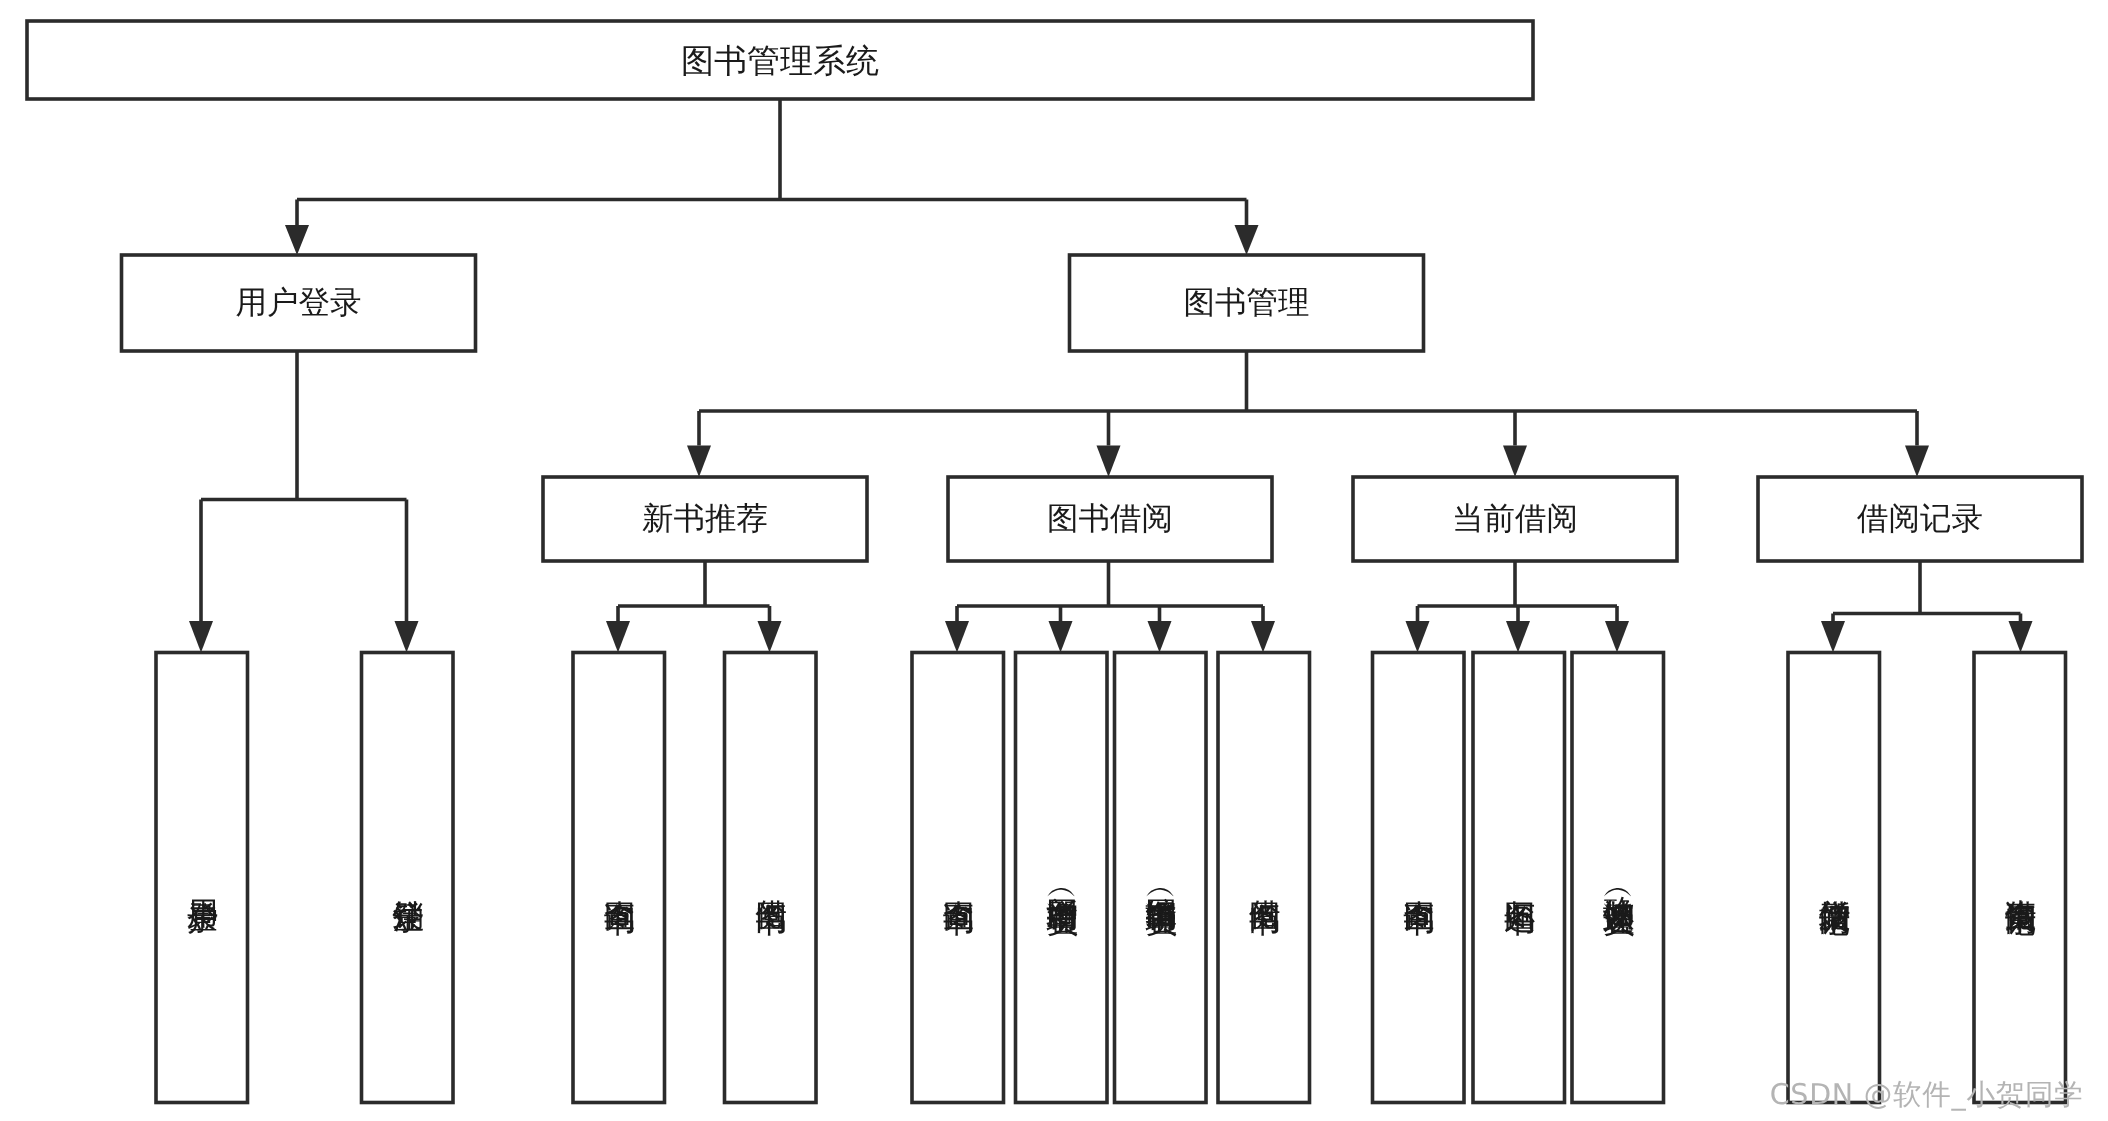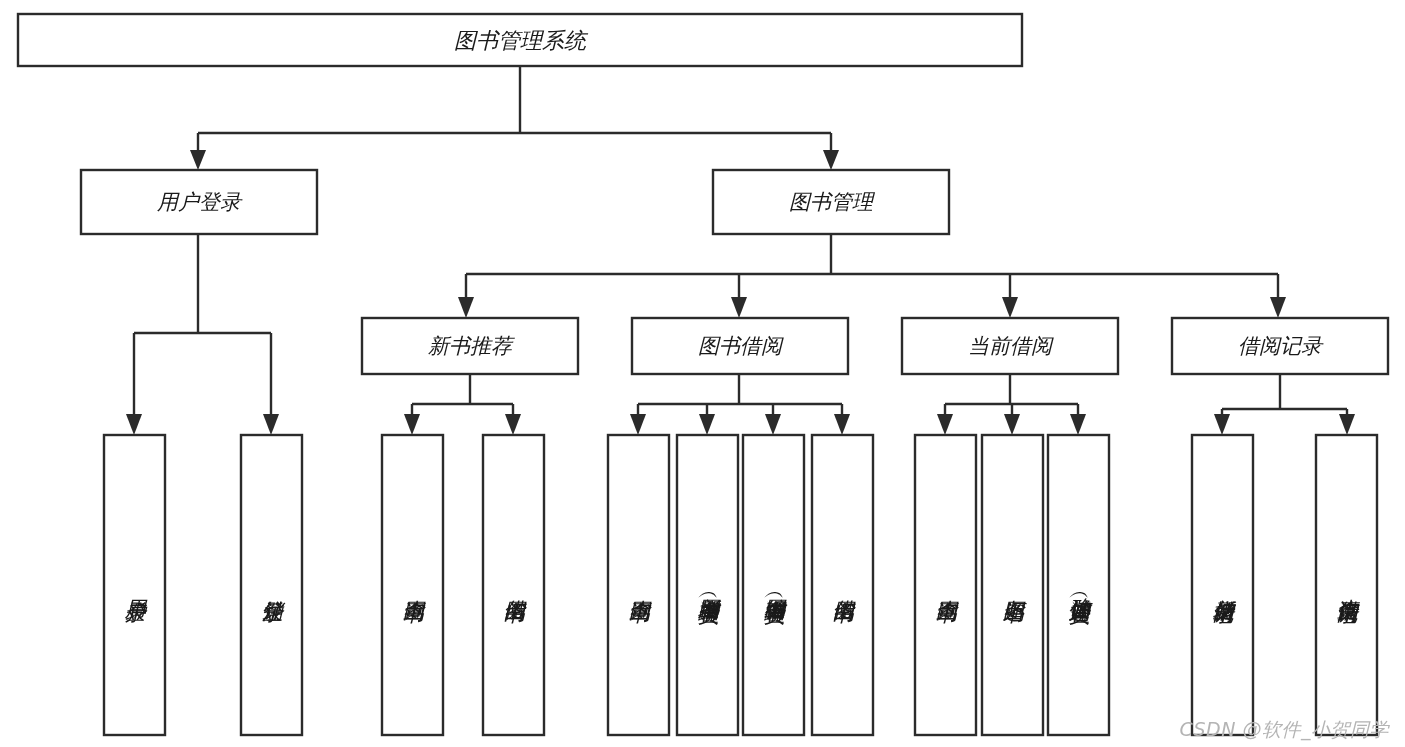--- a/index.html
+++ b/index.html
@@ -11,21 +11,20 @@
     width: 1405px;
     height: 747px;
     font-family: "DejaVu Sans", "Liberation Sans", sans-serif;
     overflow: hidden;
   }
   #diagram-root {
     position: relative;
     width: 1405px;
     height: 747px;
     background: #ffffff;
-    font-style: italic;
   }
   svg#flow-svg {
     position: absolute;
     left: 0;
     top: 0;
     width: 1405px;
     height: 747px;
     display: block;
   }
   .node-rect {

